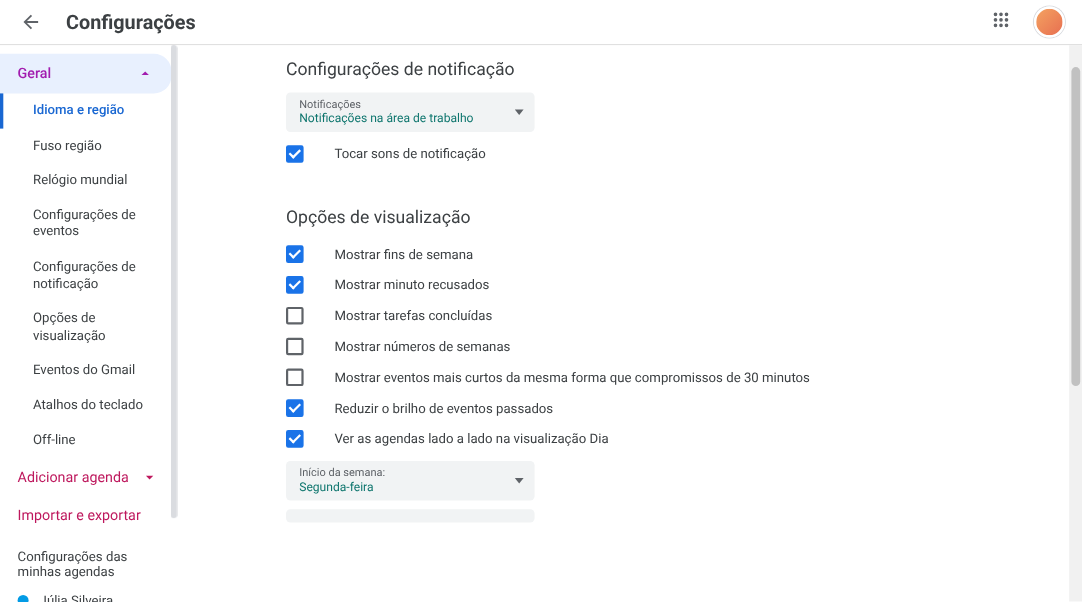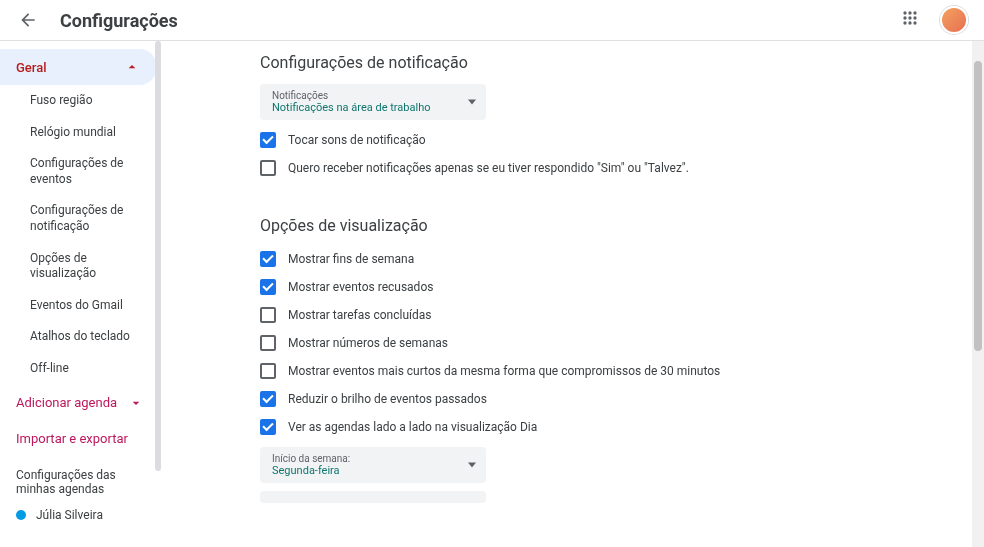--- a/index.html
+++ b/index.html
@@ -6,36 +6,36 @@
     body { background: #fff; width: 984px; height: 547px; overflow: hidden; position: relative; }
     .header { height: 41px; display: flex; align-items: center; padding: 0 16px; border-bottom: 1px solid #e0e0e0; }
     .back-btn { width: 24px; height: 24px; display: flex; align-items: center; justify-content: center; cursor: pointer; margin-right: 20px; color: #5f6368; }
     .title { font-size: 18px; color: #3c4043; font-weight: 700; }
     .header-right { margin-left: auto; display: flex; align-items: center; gap: 16px; }
     .apps-icon { width: 24px; height: 24px; cursor: pointer; color: #5f6368; }
     .avatar { width: 28px; height: 28px; border-radius: 50%; background: linear-gradient(135deg, #f4a261, #e76f51); cursor: pointer; border: 2px solid #fff; box-shadow: 0 0 0 1px #dadce0; }
     .body { display: flex; height: calc(100% - 41px); }
     .sidebar { width: 160px; overflow-y: auto; padding-top: 8px; }
     .nav-section { padding: 10px 16px; display: flex; justify-content: space-between; align-items: center; font-size: 13px; color: #be185d; cursor: pointer; }
-    .nav-section.active { background: #e8f0fe; color: #b91c1c; font-weight: 500; border-radius: 0 16px 16px 0; margin-right: 4px; }
+    .nav-section.active { background: #e8f0fe; color: #a21caf; font-weight: 500; border-radius: 0 16px 16px 0; margin-right: 4px; }
     .chevron { width: 16px; height: 16px; }
     .nav-item { padding: 8px 16px 8px 30px; font-size: 12px; color: #3c4043; cursor: pointer; line-height: 1.3; }
     .nav-item.selected { color: #1967d2; font-weight: 500; border-left: 3px solid #1967d2; padding-left: 27px; }
     .sidebar-heading { padding: 12px 16px 6px; font-size: 12px; color: #3c4043; font-weight: 400; }
     .cal-item { padding: 6px 16px; display: flex; align-items: center; gap: 10px; font-size: 12px; color: #3c4043; cursor: pointer; }
     .cal-dot { width: 10px; height: 10px; border-radius: 50%; flex-shrink: 0; }
     .cal-name { flex: 1; }
     .content { flex: 1; overflow-y: auto; padding: 12px 0 20px 100px; }
     .section-title { font-size: 16px; color: #3c4043; font-weight: 400; margin-bottom: 12px; }
     .section { margin-bottom: 36px; }
     .dropdown { width: 226px; background: #f1f3f4; padding: 6px 12px; border-radius: 4px; position: relative; cursor: pointer; margin-bottom: 8px; }
     .dd-label { font-size: 10px; color: #5f6368; }
     .dd-value { font-size: 11px; color: #0f766e; }
     .dd-arrow { position: absolute; right: 10px; top: 50%; transform: translateY(-50%); width: 0; height: 0; border-left: 4px solid transparent; border-right: 4px solid transparent; border-top: 5px solid #5f6368; }
-    .check-row { display: flex; align-items: center; gap: 12px; padding: 4px 0; margin-bottom: 4px; }
+    .check-row { display: flex; align-items: center; gap: 28px; padding: 4px 0; margin-bottom: 4px; }
     .checkbox { width: 16px; height: 16px; border: 2px solid #5f6368; border-radius: 2px; cursor: pointer; display: flex; align-items: center; justify-content: center; flex-shrink: 0; }
     .checkbox.checked { background: #1a73e8; border-color: #1a73e8; }
     .checkbox.checked::after { content: ''; width: 8px; height: 4px; border-left: 2px solid #fff; border-bottom: 2px solid #fff; transform: rotate(-45deg) translate(1px, -1px); }
     .check-label { font-size: 12px; color: #3c4043; }
     .scrollbar-outer { position: absolute; right: 0; top: 41px; bottom: 0; width: 12px; background: #f1f1f1; }
     .scrollbar-thumb-outer { position: absolute; top: 20px; width: 8px; left: 2px; height: 290px; background: #c1c1c1; border-radius: 4px; }
     .sidebar-scroll { position: absolute; left: 155px; top: 41px; bottom: 0; width: 6px; }
     .sidebar-scroll-thumb { position: absolute; top: 0; width: 6px; height: 430px; background: #dadce0; border-radius: 3px; }
   </style>
 </head>
@@ -59,20 +59,21 @@
 </div>
 
 <div class="body">
   <div class="sidebar">
     <div class="nav-section active">
       <span>Geral</span>
       <svg class="chevron" viewBox="0 0 24 24">
           <path fill="currentColor" d="M7 14l5-5 5 5z"></path>
         </svg>
     </div>
+    <div class="nav-item selected">Idioma e região</div>
     <div class="nav-item">Fuso região</div>
     <div class="nav-item">Relógio mundial</div>
     <div class="nav-item">Configurações de eventos</div>
     <div class="nav-item">Configurações de notificação</div>
     <div class="nav-item">Opções de visualização</div>
     <div class="nav-item">Eventos do Gmail</div>
     <div class="nav-item">Atalhos do teclado</div>
     <div class="nav-item">Off-line</div>
 
     <div class="nav-section">
@@ -100,36 +101,32 @@
       <div class="section-title">Configurações de notificação</div>
       <div class="dropdown">
         <div class="dd-label">Notificações</div>
         <div class="dd-value">Notificações na área de trabalho</div>
         <div class="dd-arrow"></div>
       </div>
       <div class="check-row">
         <div class="checkbox checked"></div>
         <div class="check-label">Tocar sons de notificação</div>
       </div>
-      <div class="check-row">
-        <div class="checkbox"></div>
-        <div class="check-label">Quero receber notificações apenas se eu tiver respondido "Sim" ou "Talvez".</div>
-      </div>
     </div>
 
     <div class="section">
       <div class="section-title">Opções de visualização</div>
       <div id="view-checks-container">
           <div class="check-row">
             <div class="checkbox checked"></div>
             <div class="check-label">Mostrar fins de semana</div>
           </div>
           <div class="check-row">
             <div class="checkbox checked"></div>
-            <div class="check-label">Mostrar eventos recusados</div>
+            <div class="check-label">Mostrar minuto recusados</div>
           </div>
           <div class="check-row">
             <div class="checkbox"></div>
             <div class="check-label">Mostrar tarefas concluídas</div>
           </div>
           <div class="check-row">
             <div class="checkbox"></div>
             <div class="check-label">Mostrar números de semanas</div>
           </div>
           <div class="check-row">

